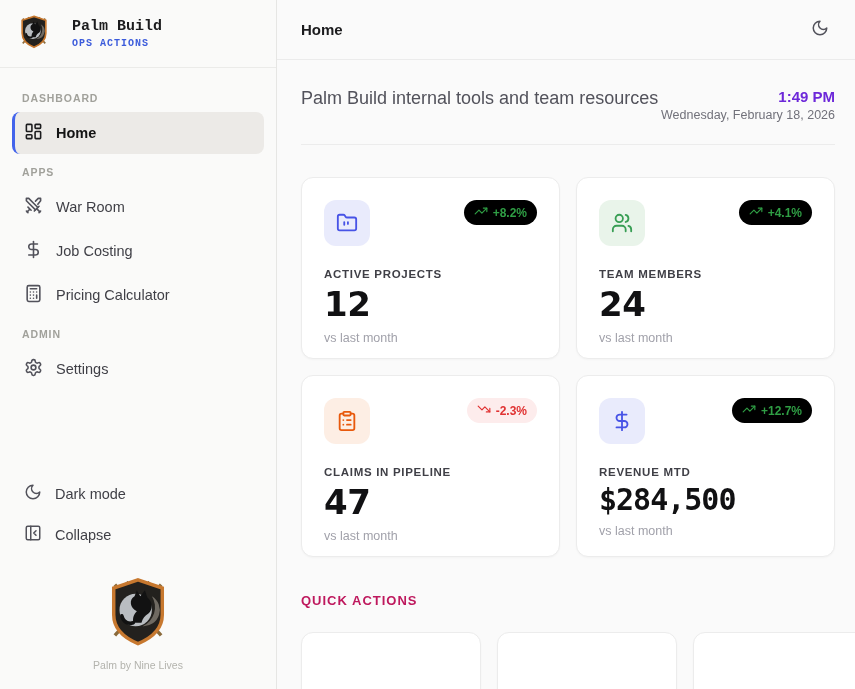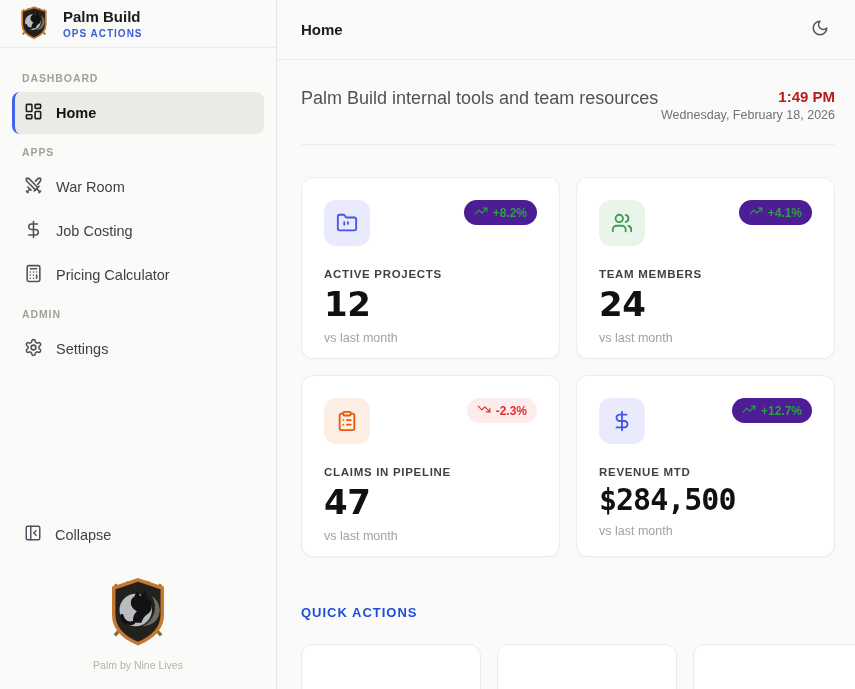--- a/index.html
+++ b/index.html
@@ -3,22 +3,22 @@
 <meta charset="utf-8">
 <style>
   * { margin:0; padding:0; box-sizing:border-box; }
   html,body { width:855px; height:689px; overflow:hidden; background:#fafafa;
     font-family:"Liberation Sans", sans-serif; color:#18181b; }
   .app { display:flex; width:855px; height:689px; }
 
   
   .sidebar { width:277px; min-width:277px; background:#fafaf9; border-right:1px solid #e6e6e4;
     display:flex; flex-direction:column; height:689px; }
-  .brand { height:48px; display:flex; align-items:center; gap:11px; padding:0 16px;
-    border-bottom:1px solid #ebebe9; }
+  .brand { height:68px; display:flex; align-items:center; gap:20px; padding:0 16px;
+    border-bottom:1px solid #ebebe9;font-family:Liberation Mono, monospace; }
   .brand-name { font-size:15px; font-weight:700; color:#1c1c1e; line-height:1.2; }
   .brand-tagline { font-size:10px; font-weight:700; letter-spacing:1px; color:#3b5bdb; margin-top:2px; }
   .nav { padding:14px 12px 0 12px; }
   .section-label { font-size:10.5px; font-weight:700; letter-spacing:0.9px; color:#a1a19b;
     padding:10px 10px 8px 10px; }
   .nav-item { display:flex; align-items:center; gap:13px; padding:10px 12px; border-radius:8px;
     font-size:14.5px; color:#3f3f46; cursor:pointer; margin-bottom:2px; }
   .nav-item svg { width:19px; height:19px; stroke:#52525b; }
   .nav-item.active { background:#eceae7; border-left:3px solid #4263eb; padding-left:9px;
     font-weight:700; color:#141414; }
@@ -37,47 +37,47 @@
   .topbar-title { font-size:15px; font-weight:600; color:#1c1c1e; }
   .icon-btn { background:none; border:none; cursor:pointer; display:flex; align-items:center; }
   .icon-btn svg { width:18px; height:18px; stroke:#52525b; }
 
   .content { padding:28px 20px 0 24px; overflow:hidden; }
   .page-head { display:flex; justify-content:space-between; align-items:flex-start; }
   .page-title { font-size:29px; font-weight:800; letter-spacing:-0.5px; color:#111113;
     font-family:"DejaVu Sans","Liberation Sans",sans-serif; }
   .page-subtitle { font-size:18px; color:#52525b; }
   .clock { text-align:right; }
-  .clock-time { font-size:15px; font-weight:700; color:#b91c1c; }
+  .clock-time { font-size:15px; font-weight:700; color:#6d28d9; }
   .clock-date { font-size:12.5px; color:#71717a; margin-top:3px; }
   .divider { border:none; border-top:1px solid #ececec; margin-top:22px; }
 
   .stats-grid { display:grid; grid-template-columns:1fr 1fr; gap:16px; margin-top:32px; }
   .stat-card { background:#ffffff; border:1px solid #ececec; border-radius:12px; padding:22px;
     height:182px; box-shadow:0 1px 2px rgba(0,0,0,0.03); }
   .card-top { display:flex; justify-content:space-between; align-items:flex-start; }
   .icon-tile { width:46px; height:46px; border-radius:12px; display:flex; align-items:center;
     justify-content:center; }
   .icon-tile svg { width:22px; height:22px; }
   .tile-indigo { background:#e9ebfc; } .tile-indigo svg { stroke:#4753e6; }
   .tile-green  { background:#e9f4ea; } .tile-green  svg { stroke:#389e54; }
   .tile-orange { background:#fdeee4; } .tile-orange svg { stroke:#e8590c; }
   .badge { display:flex; align-items:center; gap:5px; border-radius:999px; padding:4px 10px;
     font-size:12px; font-weight:600; }
   .badge svg { width:14px; height:14px; }
-  .badge-up   { background:#4c1d95; color:#2f9e44; } .badge-up svg   { stroke:#2f9e44; }
+  .badge-up   { background:#000000; color:#2f9e44; } .badge-up svg   { stroke:#2f9e44; }
   .badge-down { background:#fdecec; color:#e03131; } .badge-down svg { stroke:#e03131; }
   .stat-label { margin-top:22px; font-size:11.5px; font-weight:700; letter-spacing:0.7px; color:#3f3f46; }
   .stat-value { margin-top:4px; font-size:34px; font-weight:800; color:#111113;
     font-family:"DejaVu Sans","Liberation Sans",sans-serif; letter-spacing:-0.5px; }
   .stat-value.mono { font-family:"DejaVu Sans Mono", monospace; font-size:30px; font-weight:700;
     letter-spacing:-1px; }
   .stat-note { margin-top:7px; font-size:12.5px; color:#a1a1aa; }
 
-  .qa-heading { margin-top:48px; font-size:13px; font-weight:700; letter-spacing:1px; color:#1d4ed8; }
+  .qa-heading { margin-top:36px; font-size:13px; font-weight:700; letter-spacing:1px; color:#be185d; }
   .qa-grid { display:grid; grid-template-columns:repeat(3, 180px); gap:16px; margin-top:24px; }
   .qa-card { background:#ffffff; border:1px solid #ececec; border-radius:12px; padding:18px 14px;
     display:flex; align-items:center; gap:14px; height:110px; cursor:pointer;
     box-shadow:0 1px 2px rgba(0,0,0,0.03); }
 </style>
 </head>
 <body>
 
 <div class="app">
 
@@ -168,20 +168,28 @@
           </svg>
         </span>
         <span>Settings</span>
       </div>
     </nav>
 
     <div class="side-footer">
       <div class="foot-item">
         <span>
           <svg viewBox="0 0 24 24" fill="none" stroke-width="2" stroke-linecap="round" stroke-linejoin="round">
+            <path d="M12 3a6 6 0 0 0 9 9 9 9 0 1 1-9-9Z"></path>
+          </svg>
+        </span>
+        <span>Dark mode</span>
+      </div>
+      <div class="foot-item">
+        <span>
+          <svg viewBox="0 0 24 24" fill="none" stroke-width="2" stroke-linecap="round" stroke-linejoin="round">
             <rect x="3" y="3" width="18" height="18" rx="2"></rect>
               <path d="M9 3v18"></path>
               <path d="m16 15-3-3 3-3"></path>
           </svg>
         </span>
         <span>Collapse</span>
       </div>
       <div class="foot-logo">
         <span>
           <svg width="74" height="74" viewBox="0 0 64 64" fill="none">

